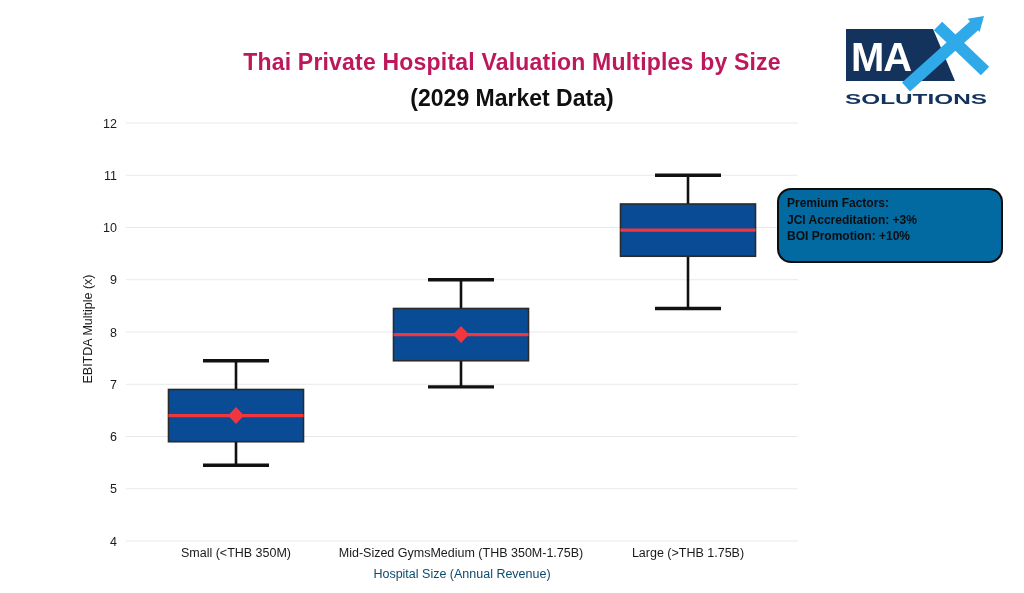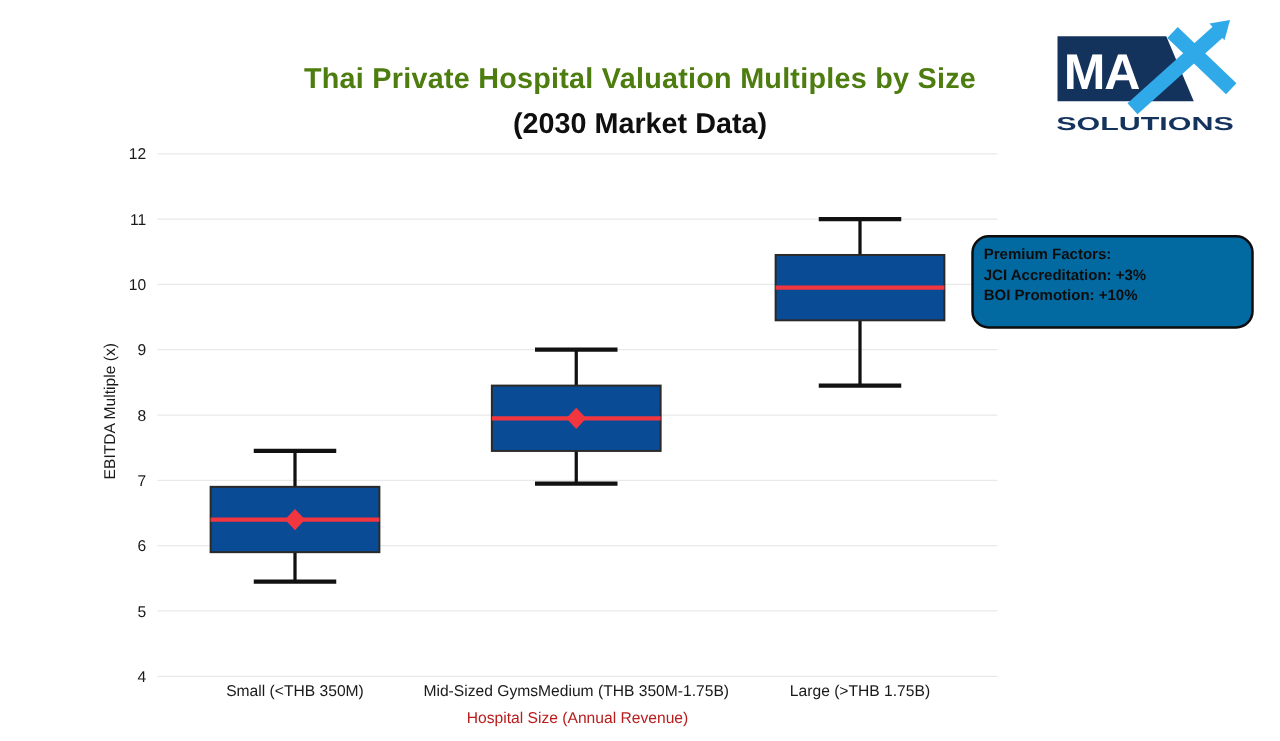--- a/index.html
+++ b/index.html
@@ -4,35 +4,35 @@
 <style>
   html,body{margin:0;padding:0;}
   body{
     width:1024px;height:593px;position:relative;background:#ffffff;
     font-family:"Liberation Sans", sans-serif;overflow:hidden;
   }
   .title-block{
     position:absolute;left:0;right:0;top:44px;text-align:center;z-index:3;
   }
   .chart-title{
-    font-size:23px;font-weight:700;color:#4d7c0f;line-height:36px;letter-spacing:.2px;
+    font-size:23px;font-weight:700;color:#be185d;line-height:36px;letter-spacing:.2px;
   }
   .chart-subtitle{
     font-size:23px;font-weight:700;color:#0f0f0f;line-height:36px;
   }
   .plot{position:absolute;left:0;top:0;z-index:1;}
   .tick{font-size:12.5px;fill:#1a1a1a;font-family:"Liberation Sans",sans-serif;}
   .cat{font-size:12.5px;fill:#1a1a1a;font-family:"Liberation Sans",sans-serif;}
   .ylabel{
     position:absolute;left:-67px;top:322px;width:310px;text-align:center;
     transform:rotate(-90deg);font-size:12.5px;color:#1a1a1a;z-index:2;
   }
   .xlabel{
     position:absolute;left:262px;top:567px;width:400px;text-align:center;
-    font-size:12.5px;color:#b91c1c;z-index:2;
+    font-size:12.5px;color:#0c4a6e;z-index:2;
   }
   .annotation{
     position:absolute;left:777px;top:188px;width:226px;height:75px;box-sizing:border-box;
     background:#0369a1;border:2.5px solid #0d0d0d;border-radius:14px;
     padding:5px 8px 0 8px;z-index:4;
   }
   .annotation div{
     font-size:12px;font-weight:700;color:#0d0d0d;line-height:16.5px;white-space:nowrap;
   }
   .logo{position:absolute;left:843px;top:14px;width:150px;height:97px;z-index:3;}
@@ -43,21 +43,21 @@
   .logo-solutions{
     font-family:"Liberation Sans",sans-serif;font-weight:700;font-size:15px;
     fill:#14335c;
   }
 </style>
 </head>
 <body>
 
 <div class="title-block">
   <div class="chart-title">Thai Private Hospital Valuation Multiples by Size</div>
-  <div class="chart-subtitle">(2030 Market Data)</div>
+  <div class="chart-subtitle">(2029 Market Data)</div>
 </div>
 
 <div class="logo">
   <svg width="150" height="97" viewBox="0 0 150 97">
     <polygon points="3,15 90,15 112,67 3,67" fill="#14335c"></polygon>
     <text x="8" y="57" class="logo-ma">MA</text>
     <line x1="95" y1="12" x2="142" y2="57" stroke="#2fa9e8" stroke-width="12"></line>
     <line x1="63" y1="73" x2="132" y2="11" stroke="#2fa9e8" stroke-width="12"></line>
     <polygon points="141,2 136.6,18.1 124.6,4.7" fill="#2fa9e8"></polygon>
     <text x="2" y="90" class="logo-solutions" textLength="142" lengthAdjust="spacingAndGlyphs">SOLUTIONS</text>

